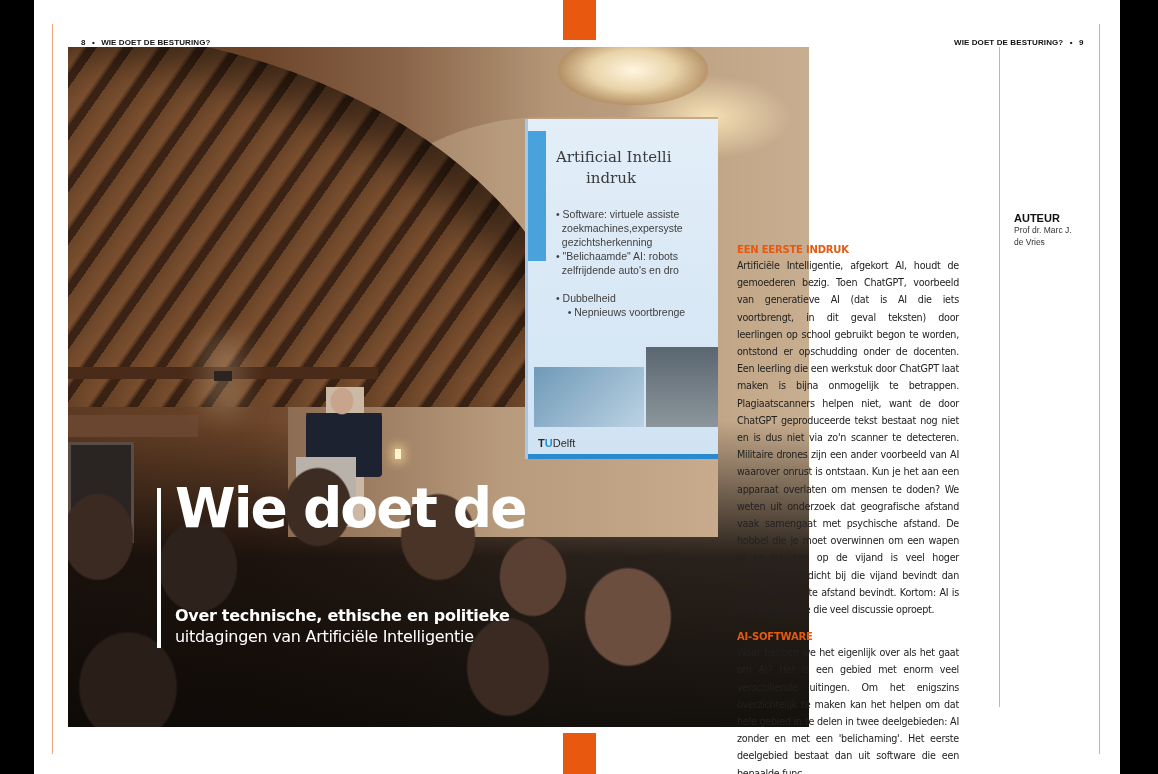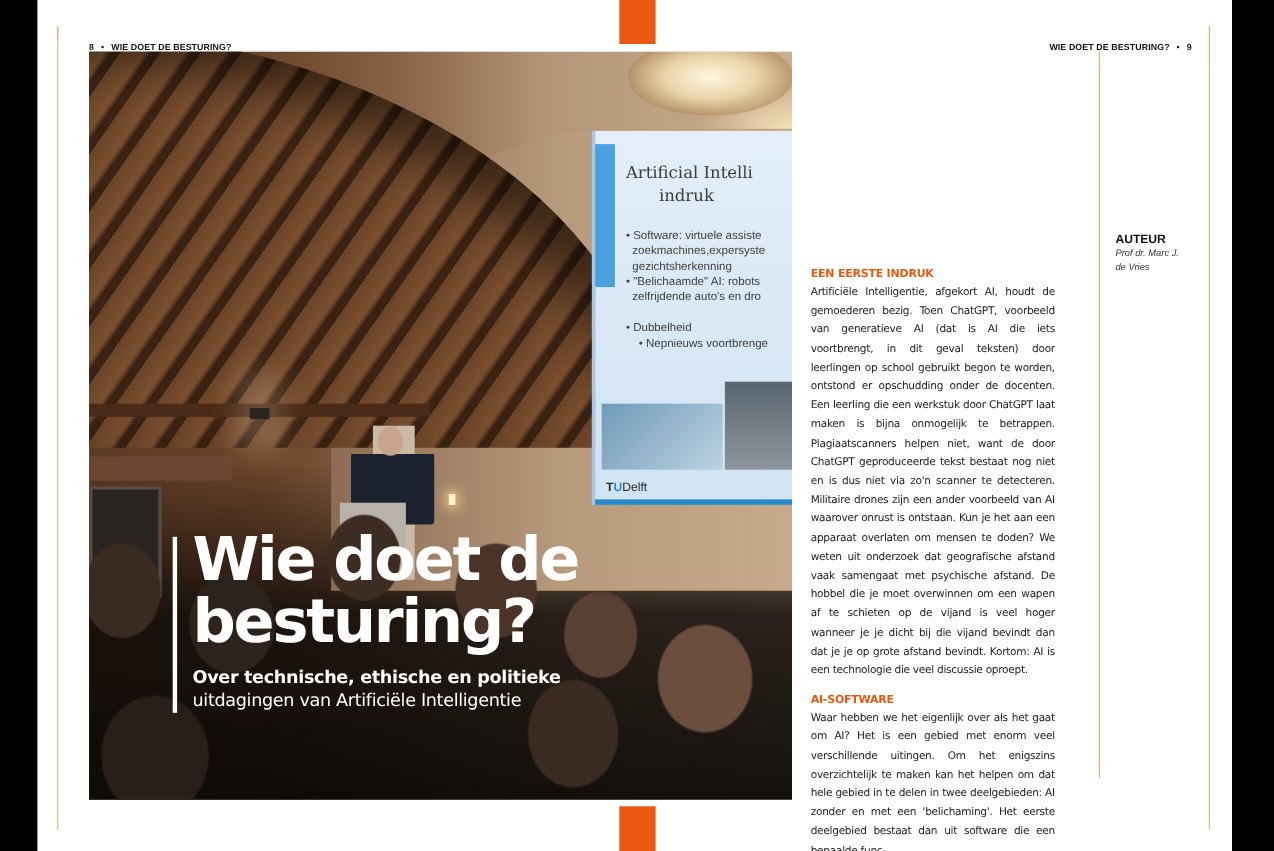--- a/index.html
+++ b/index.html
@@ -4,21 +4,21 @@
 <style>
   html, body { margin:0; padding:0; }
   body { width:1158px; height:774px; background:#000; position:relative; overflow:hidden; font-family:"Liberation Sans", sans-serif; }
   .spread { position:absolute; left:34px; top:0; width:1086px; height:774px; background:#fff; }
   .orange-tab { position:absolute; left:563px; width:33px; background:#e8580f; }
   .orange-tab.top { top:0; height:40px; }
   .orange-tab.bottom { top:733px; height:41px; }
   .margin-rule { position:absolute; width:1px; background:#f0a57a; }
   .running-head { position:absolute; top:38px; font-size:8px; font-weight:bold; color:#111; letter-spacing:0.1px; }
   .running-foot { position:absolute; top:786px; font-size:8px; font-weight:normal; color:#111;text-align:center; }
-  .photo { position:absolute; left:81px; top:47px; width:639px; height:680px; overflow:hidden;
+  .photo { position:absolute; left:68px; top:47px; width:741px; height:680px; overflow:hidden;
     background:
       radial-gradient(ellipse 120px 60px at 640px 70px, rgba(255,235,190,0.85), rgba(255,235,190,0) 70%),
       linear-gradient(180deg, rgba(0,0,0,0) 0%, rgba(0,0,0,0) 55%, rgba(15,10,8,0.85) 75%, rgba(10,8,6,0.95) 100%),
       linear-gradient(90deg, #5c3a22 0%, #6b4429 25%, #8a6448 45%, #b49677 65%, #c8ae90 100%);
   }
   .vault { position:absolute; left:-40px; top:-20px; width:560px; height:380px; border-radius:0 100% 0 0;
     background: repeating-linear-gradient(125deg, #3a2314 0px, #3a2314 8px, #6a4428 8px, #7a4f2f 26px, #4a2d1a 30px);
     box-shadow: inset -30px 20px 40px rgba(0,0,0,0.45); }
   .wall { position:absolute; left:220px; top:70px; width:430px; height:420px; background:linear-gradient(90deg,#8c6c52,#b89a7c 50%,#c7ab8c); border-radius:60% 0 0 0; }
   .beam { position:absolute; left:0; top:320px; width:310px; height:12px; background:#4a2a18; }
@@ -50,21 +50,21 @@
       radial-gradient(ellipse 42px 50px at 440px 200px,#3a2a22 95%,transparent 100%),
       radial-gradient(ellipse 50px 56px at 60px 220px,#2a1e18 95%,transparent 100%); }
   .title-rule { position:absolute; left:157px; top:488px; width:4px; height:160px; background:#fff; }
   .title { position:absolute; left:175px; top:480px; color:#fff; font-family:"DejaVu Sans", sans-serif; font-weight:bold; font-size:55px; line-height:57px; letter-spacing:-2px; margin:0; }
   .subtitle { position:absolute; left:175px; top:605px; color:#fff; font-family:"DejaVu Sans", sans-serif; font-size:16px; line-height:21px; letter-spacing:-0.3px; margin:0; }
   .body-col { position:absolute; left:737px; top:223px; width:222px; font-family:"DejaVu Sans", sans-serif; font-size:9.6px; line-height:17.2px; color:#222; text-align:justify; letter-spacing:-0.25px;margin-top:20px; }
   .body-col h3 { margin:0; font-size:10px; line-height:14px; color:#e8580f; font-weight:bold; letter-spacing:-0.2px; }
   .body-col p { margin:0 0 12px 0; }
   .author { position:absolute; left:1014px; top:212px; font-family:"Liberation Sans", sans-serif; }
   .author .label { font-size:11px; font-weight:bold; color:#111; line-height:12px; }
-  .author .name { font-size:8.5px; color:#333; line-height:12px; width:60px;font-style:italic; }
+  .author .name { font-size:8.5px; color:#333; line-height:12px; width:60px; }
 </style>
 </head>
 <body>
 
 <div class="spread"></div>
 
 <div class="orange-tab top"></div>
 <div class="orange-tab bottom"></div>
 
 <div class="margin-rule" style="left:52px; top:24px; height:11px;"></div>
@@ -114,21 +114,20 @@
   </div>
   <div class="speaker"></div>
   <div class="podium"></div>
   <div class="candle"></div>
   <div class="heads"></div>
 </div>
 
 <div class="title-rule"></div>
 <h1 class="title">
   <div>Wie doet de</div>
-  <div>besturing?</div>
 </h1>
 <p class="subtitle">
   <span style="display:block;font-weight:bold;">Over technische, ethische en politieke</span>
   <span style="display:block;">uitdagingen van Artificiële Intelligentie</span>
 </p>
 
 <div class="body-col">
   <h3>EEN EERSTE INDRUK</h3>
   <p>Artificiële Intelligentie, afgekort AI, houdt de gemoederen bezig. Toen ChatGPT, voorbeeld van generatieve AI (dat is AI die iets voortbrengt, in dit geval teksten) door leerlingen op school gebruikt begon te worden, ontstond er opschudding onder de docenten. Een leerling die een werkstuk door ChatGPT laat maken is bijna onmogelijk te betrappen. Plagiaatscanners helpen niet, want de door ChatGPT geproduceerde tekst bestaat nog niet en is dus niet via zo'n scanner te detecteren. Militaire drones zijn een ander voorbeeld van AI waarover onrust is ontstaan. Kun je het aan een apparaat overlaten om mensen te doden? We weten uit onderzoek dat geografische afstand vaak samengaat met psychische afstand. De hobbel die je moet overwinnen om een wapen af te schieten op de vijand is veel hoger wanneer je je dicht bij die vijand bevindt dan dat je je op grote afstand bevindt. Kortom: AI is een technologie die veel discussie oproept.</p>
   <h3>AI-SOFTWARE</h3>

